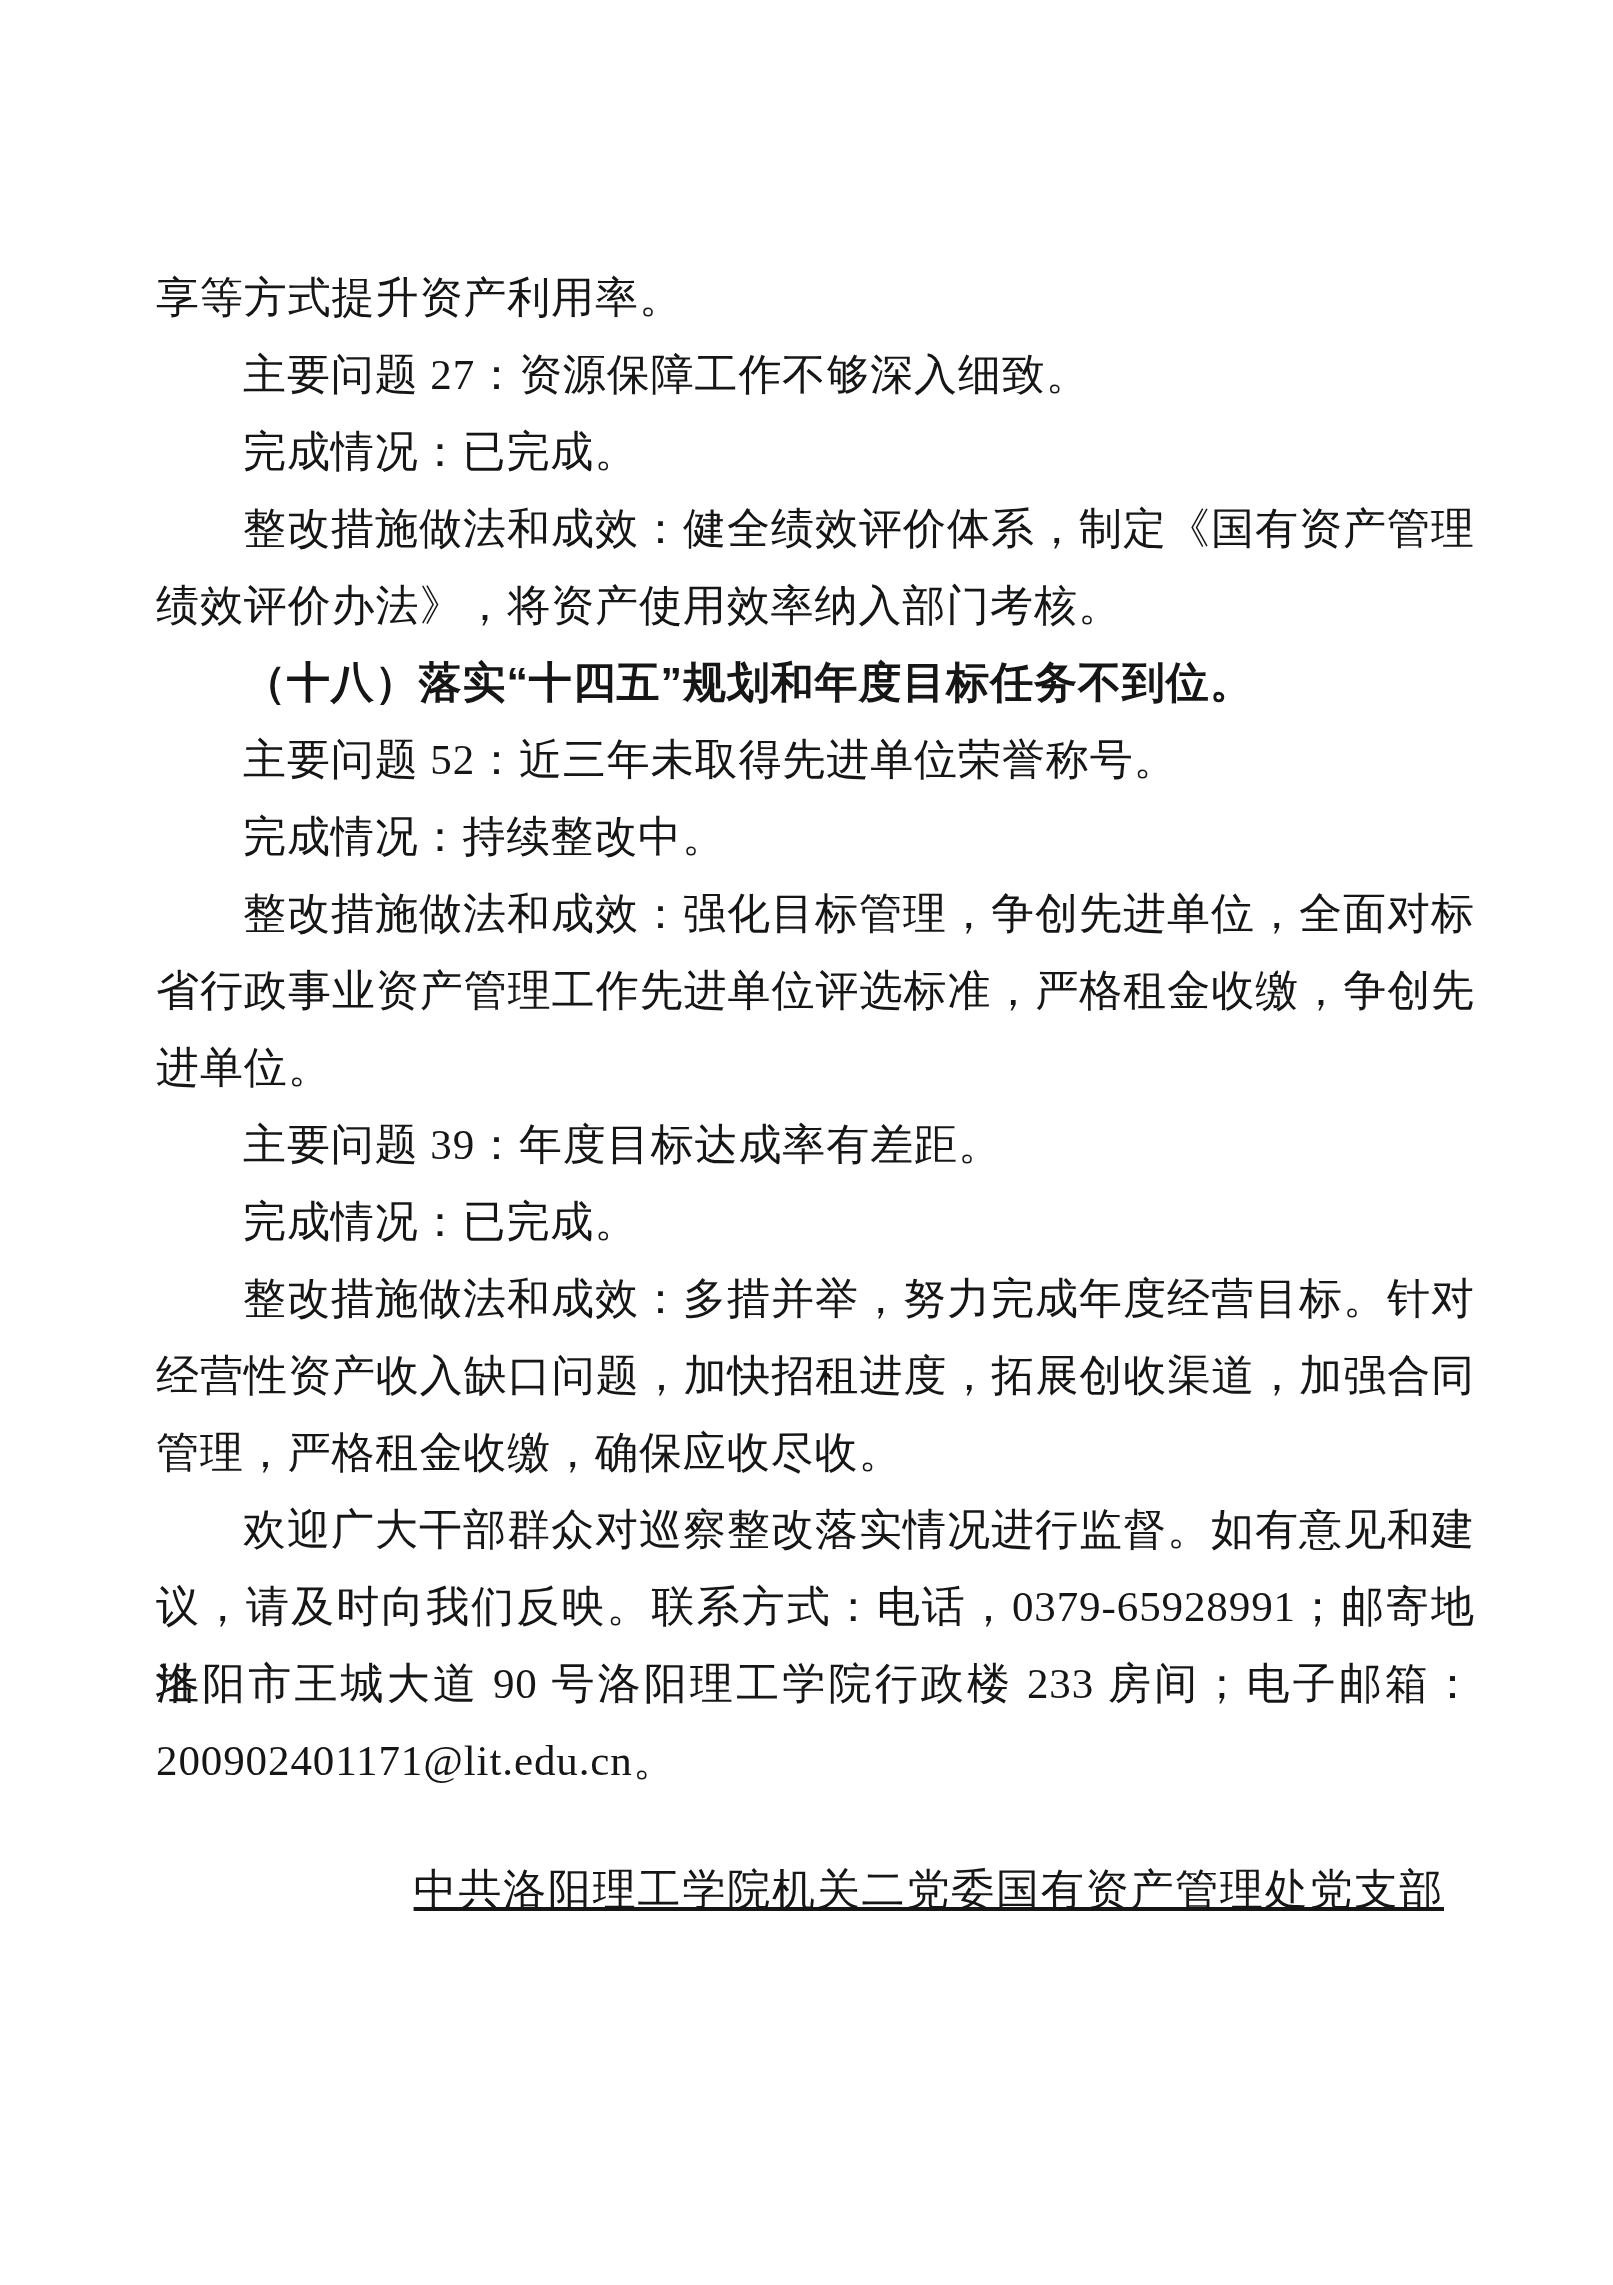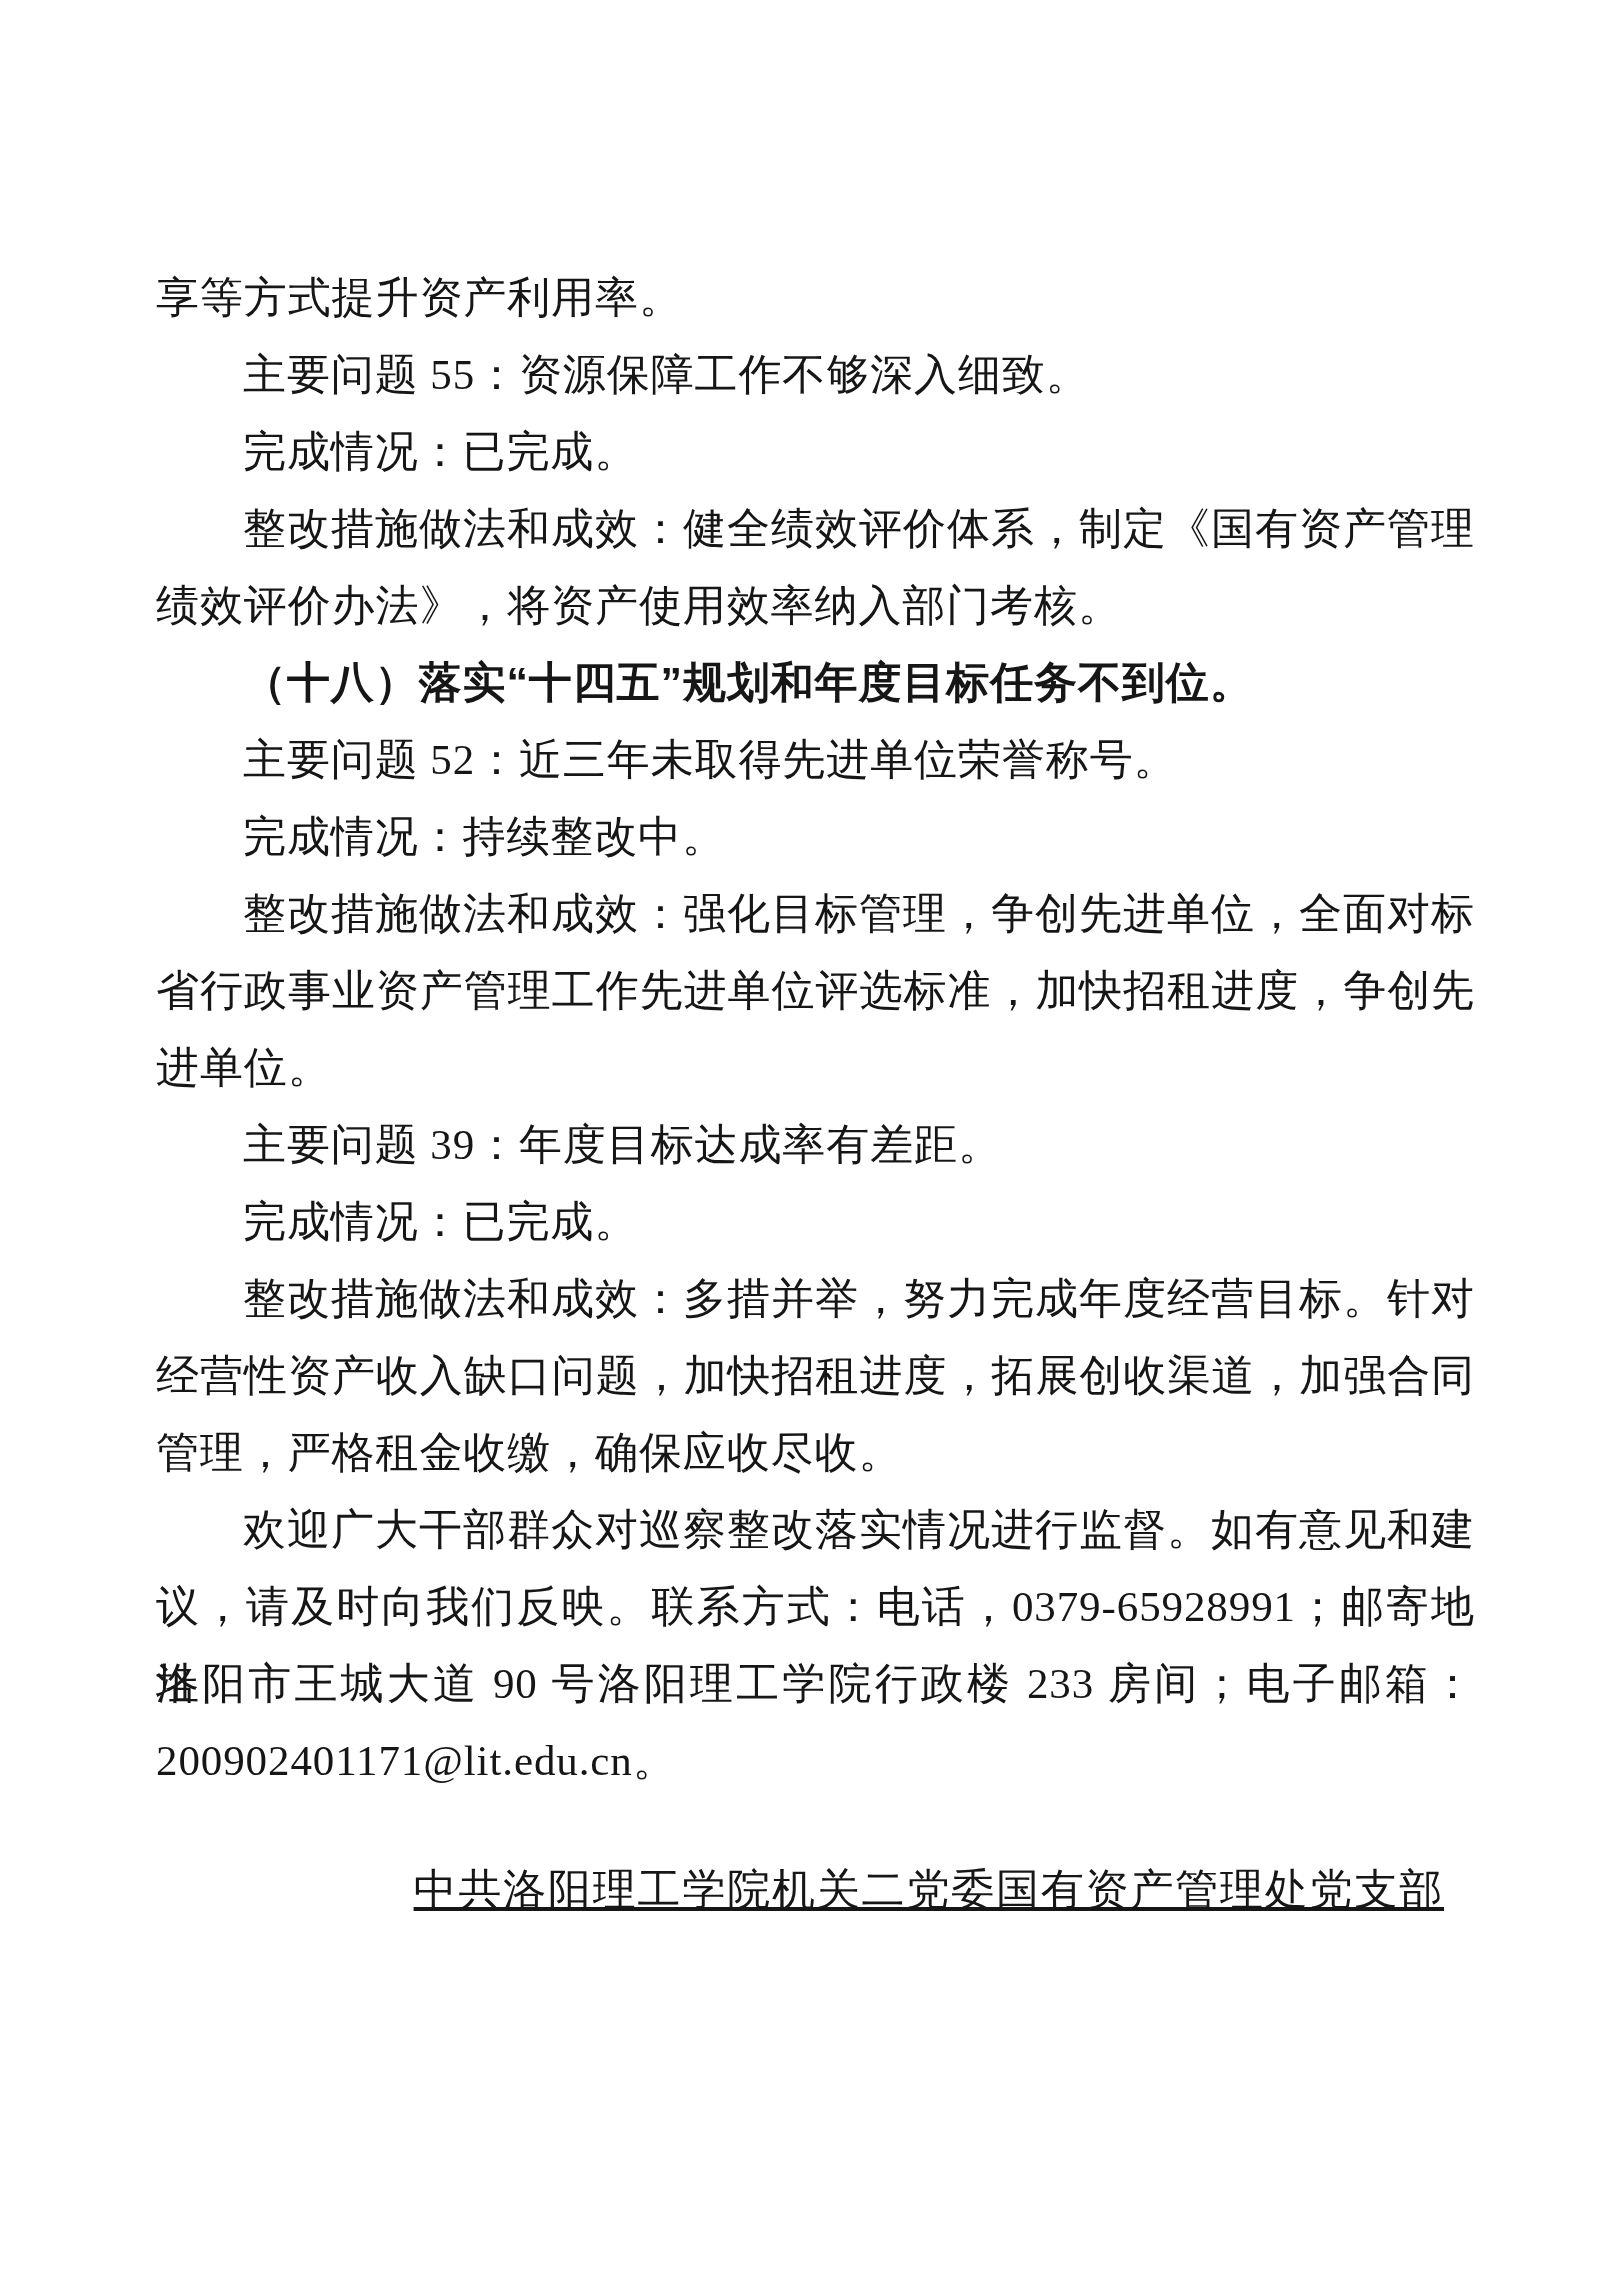--- a/index.html
+++ b/index.html
@@ -54,29 +54,29 @@
     text-align: right;
     padding-right: 338px;
   }
 </style>
 </head>
 <body>
 
 <div class="page">
   <div class="doc-body" id="body-lines">
       <div class="line">享等方式提升资产利用率。</div>
-      <div class="line indent">主要问题 55：资源保障工作不够深入细致。</div>
+      <div class="line indent">主要问题 27：资源保障工作不够深入细致。</div>
       <div class="line indent">完成情况：已完成。</div>
       <div class="line indent fill">整改措施做法和成效：健全绩效评价体系，制定《国有资产管理</div>
       <div class="line">绩效评价办法》，将资产使用效率纳入部门考核。</div>
       <div class="line indent bold">（十八）落实“十四五”规划和年度目标任务不到位。</div>
       <div class="line indent">主要问题 52：近三年未取得先进单位荣誉称号。</div>
       <div class="line indent">完成情况：持续整改中。</div>
       <div class="line indent fill">整改措施做法和成效：强化目标管理，争创先进单位，全面对标</div>
-      <div class="line fill">省行政事业资产管理工作先进单位评选标准，加快招租进度，争创先</div>
+      <div class="line fill">省行政事业资产管理工作先进单位评选标准，严格租金收缴，争创先</div>
       <div class="line">进单位。</div>
       <div class="line indent">主要问题 39：年度目标达成率有差距。</div>
       <div class="line indent">完成情况：已完成。</div>
       <div class="line indent fill">整改措施做法和成效：多措并举，努力完成年度经营目标。针对</div>
       <div class="line fill">经营性资产收入缺口问题，加快招租进度，拓展创收渠道，加强合同</div>
       <div class="line">管理，严格租金收缴，确保应收尽收。</div>
       <div class="line indent fill">欢迎广大干部群众对巡察整改落实情况进行监督。如有意见和建</div>
       <div class="line fill">议，请及时向我们反映。联系方式：电话，0379-65928991；邮寄地址：</div>
       <div class="line fill">洛阳市王城大道 90 号洛阳理工学院行政楼 233 房间；电子邮箱：</div>
       <div class="line">200902401171@lit.edu.cn。</div>

